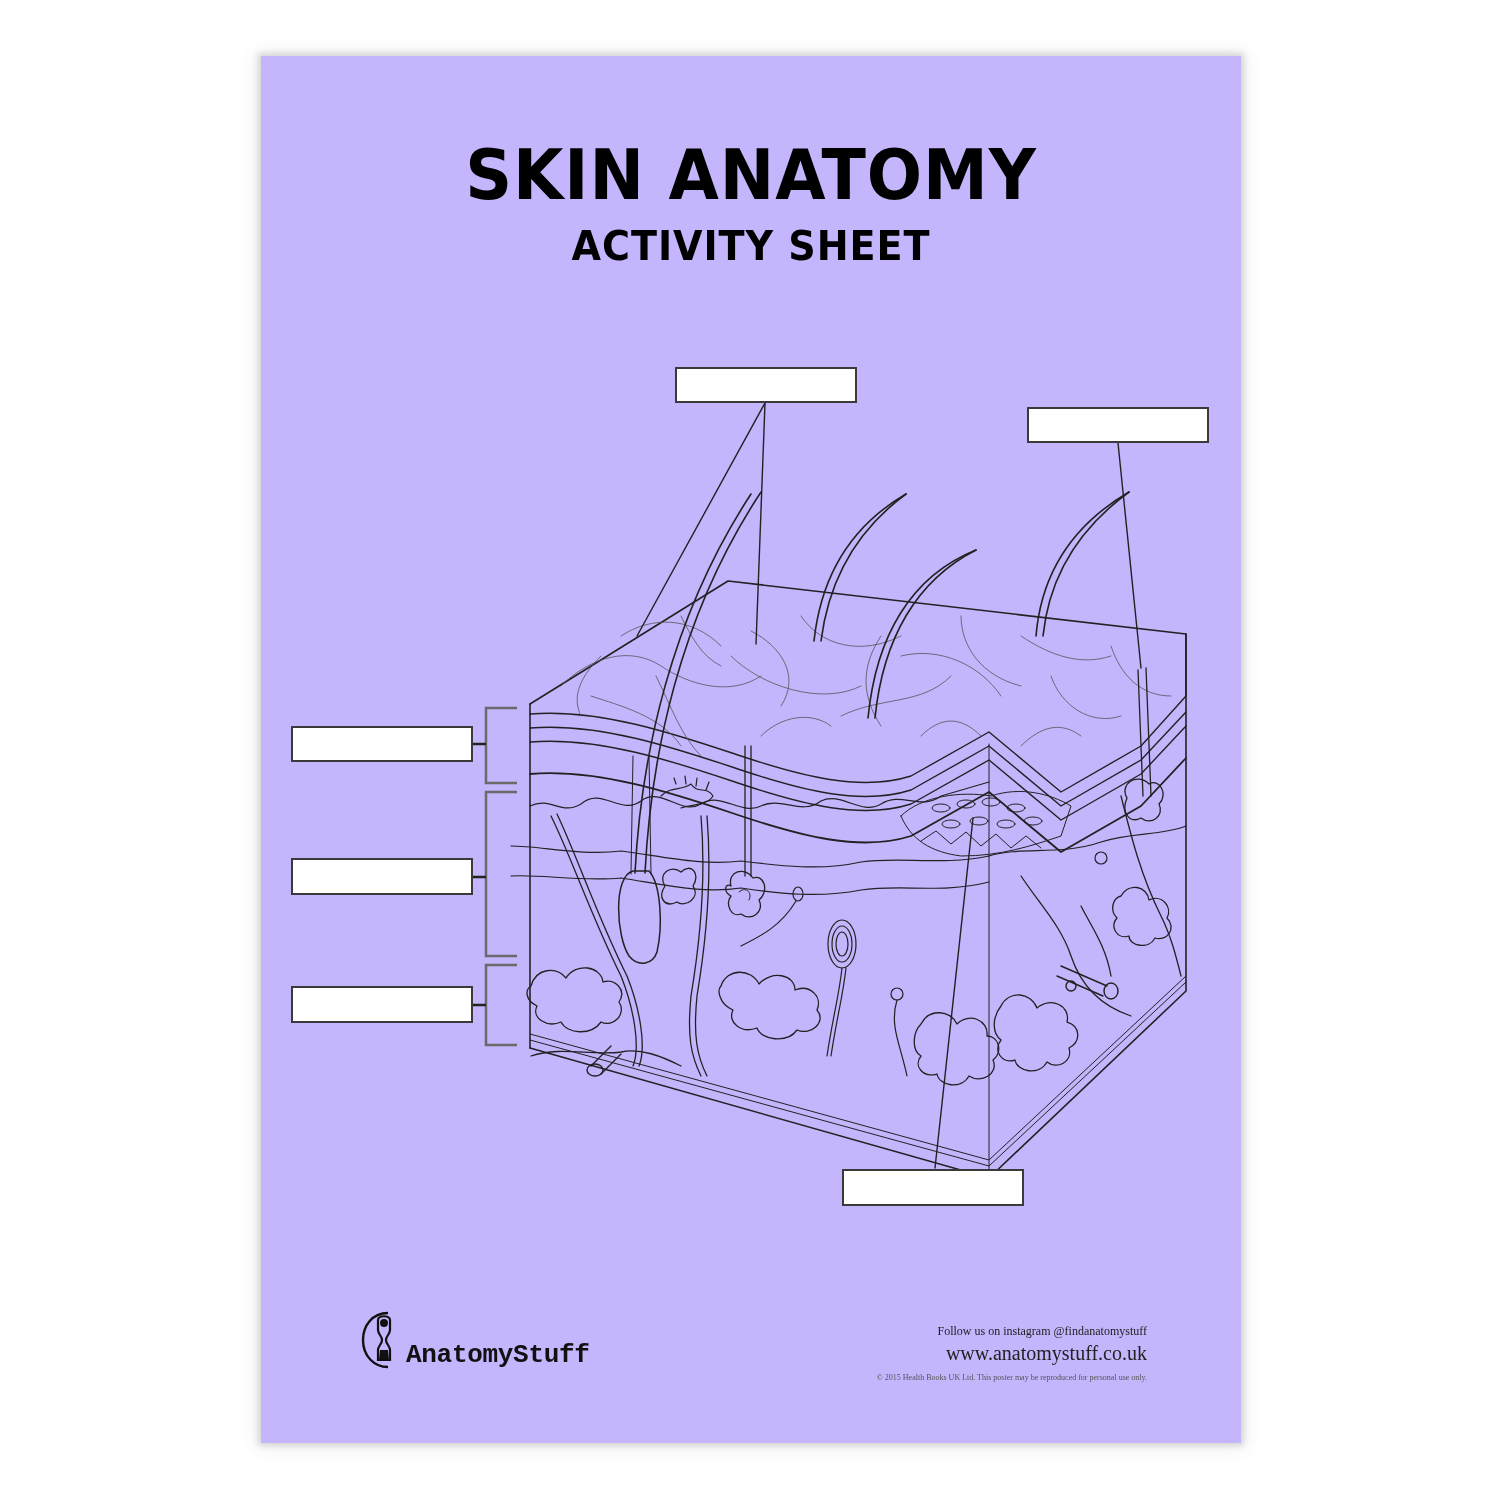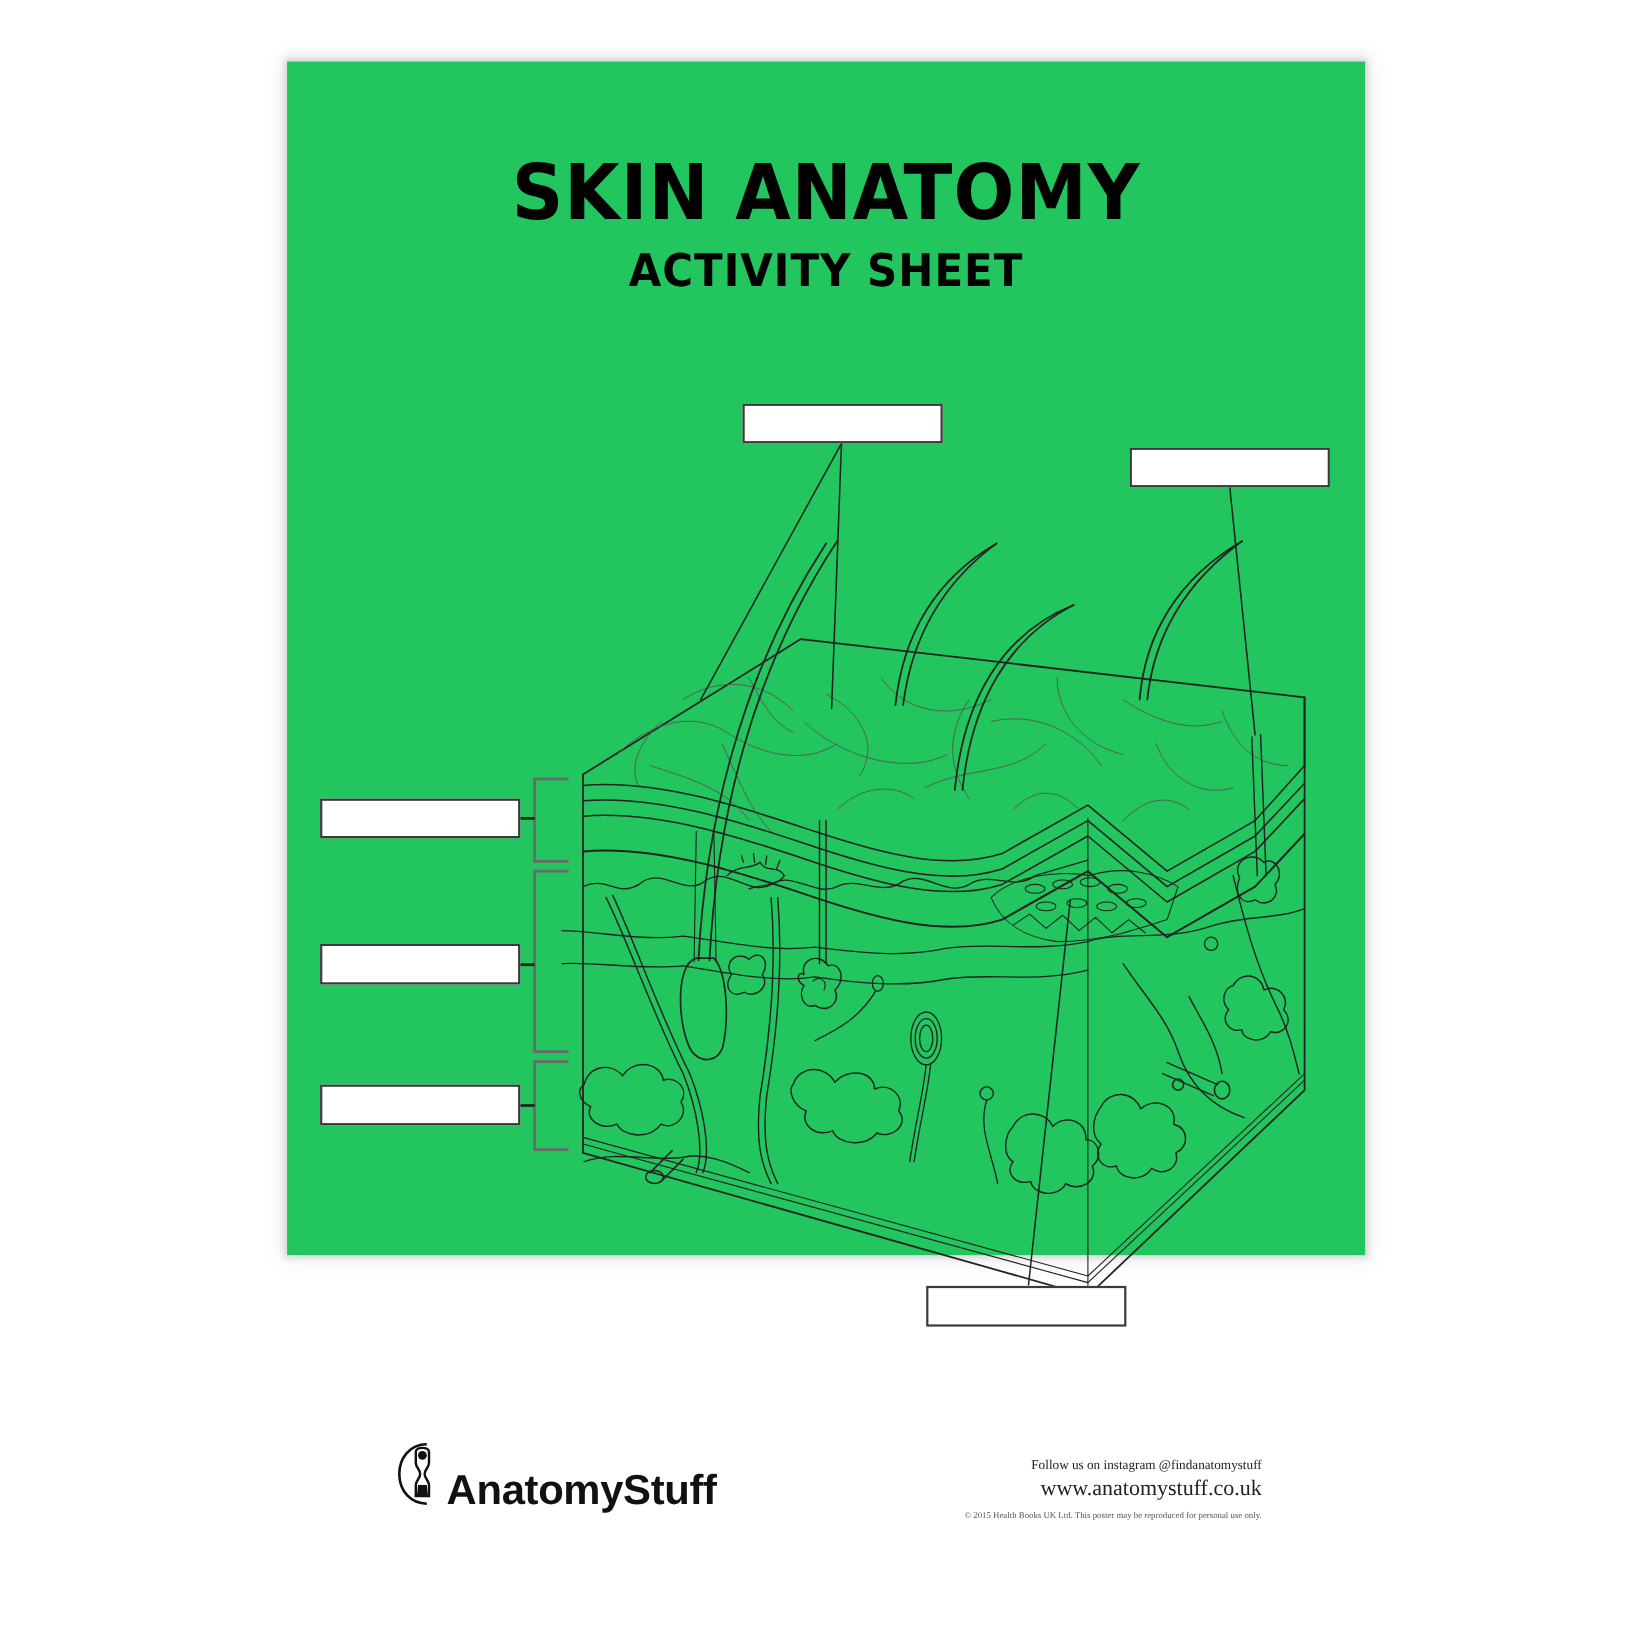--- a/index.html
+++ b/index.html
@@ -1,43 +1,43 @@
 <!DOCTYPE html>
 <html><head>
 <meta charset="utf-8">
 <style>
   html, body { margin: 0; padding: 0; }
   body {
     width: 1500px; height: 1500px; background: #ffffff; position: relative; overflow: hidden;
     font-family: "Liberation Sans", sans-serif;
   }
   .sheet {
-    position: absolute; left: 261px; top: 56px; width: 980px; height: 1085px;
-    background: #22c55e;
+    position: absolute; left: 261px; top: 56px; width: 980px; height: 1387px;
+    background: #c4b5fd;
     box-shadow: 0 0 6px 3px rgba(0,0,0,0.13), 0 0 18px 6px rgba(0,0,0,0.06);
   }
   .title {
     position: absolute; left: 0; width: 100%; text-align: center; top: 84px;
     font-family: "DejaVu Sans", sans-serif; font-weight: bold; font-size: 70px;
     letter-spacing: 1px; color: #000; line-height: 1; transform: scaleX(0.93);
   }
   .subtitle {
     position: absolute; left: 0; width: 100%; text-align: center; top: 170px;
     font-family: "DejaVu Sans", sans-serif; font-weight: bold; font-size: 41px;
     letter-spacing: 1px; color: #000; line-height: 1; transform: scaleX(0.93);
   }
   svg.diagram { position: absolute; left: 0; top: 0; }
   .label-box {
     position: absolute; box-sizing: border-box; border: 2px solid #3a3a3a; background: #fff;
   }
   .logo {
     position: absolute; left: 99px; top: 1254px; height: 60px; display: flex; align-items: center;
   }
   .logo-text {
-    font-family: Liberation Sans, sans-serif; font-weight: bold; font-size: 38px; color: #111; margin-left: 0px;
+    font-family: Liberation Mono, monospace; font-weight: bold; font-size: 26px; color: #111; margin-left: 0px;
     letter-spacing: -0.3px;
     margin-top: 30px;
   }
   .footer-right {
     position: absolute; right: 94px; top: 1264px; text-align: right;
     font-family: "Liberation Serif", serif; color: #222;
   }
   .footer-line1 { font-size: 12px; line-height: 22px; }
   .footer-line2 { font-size: 20px; line-height: 22px; }
   .footer-line3 { font-size: 8px; line-height: 12px; margin-top: 8px; color: #555; }

